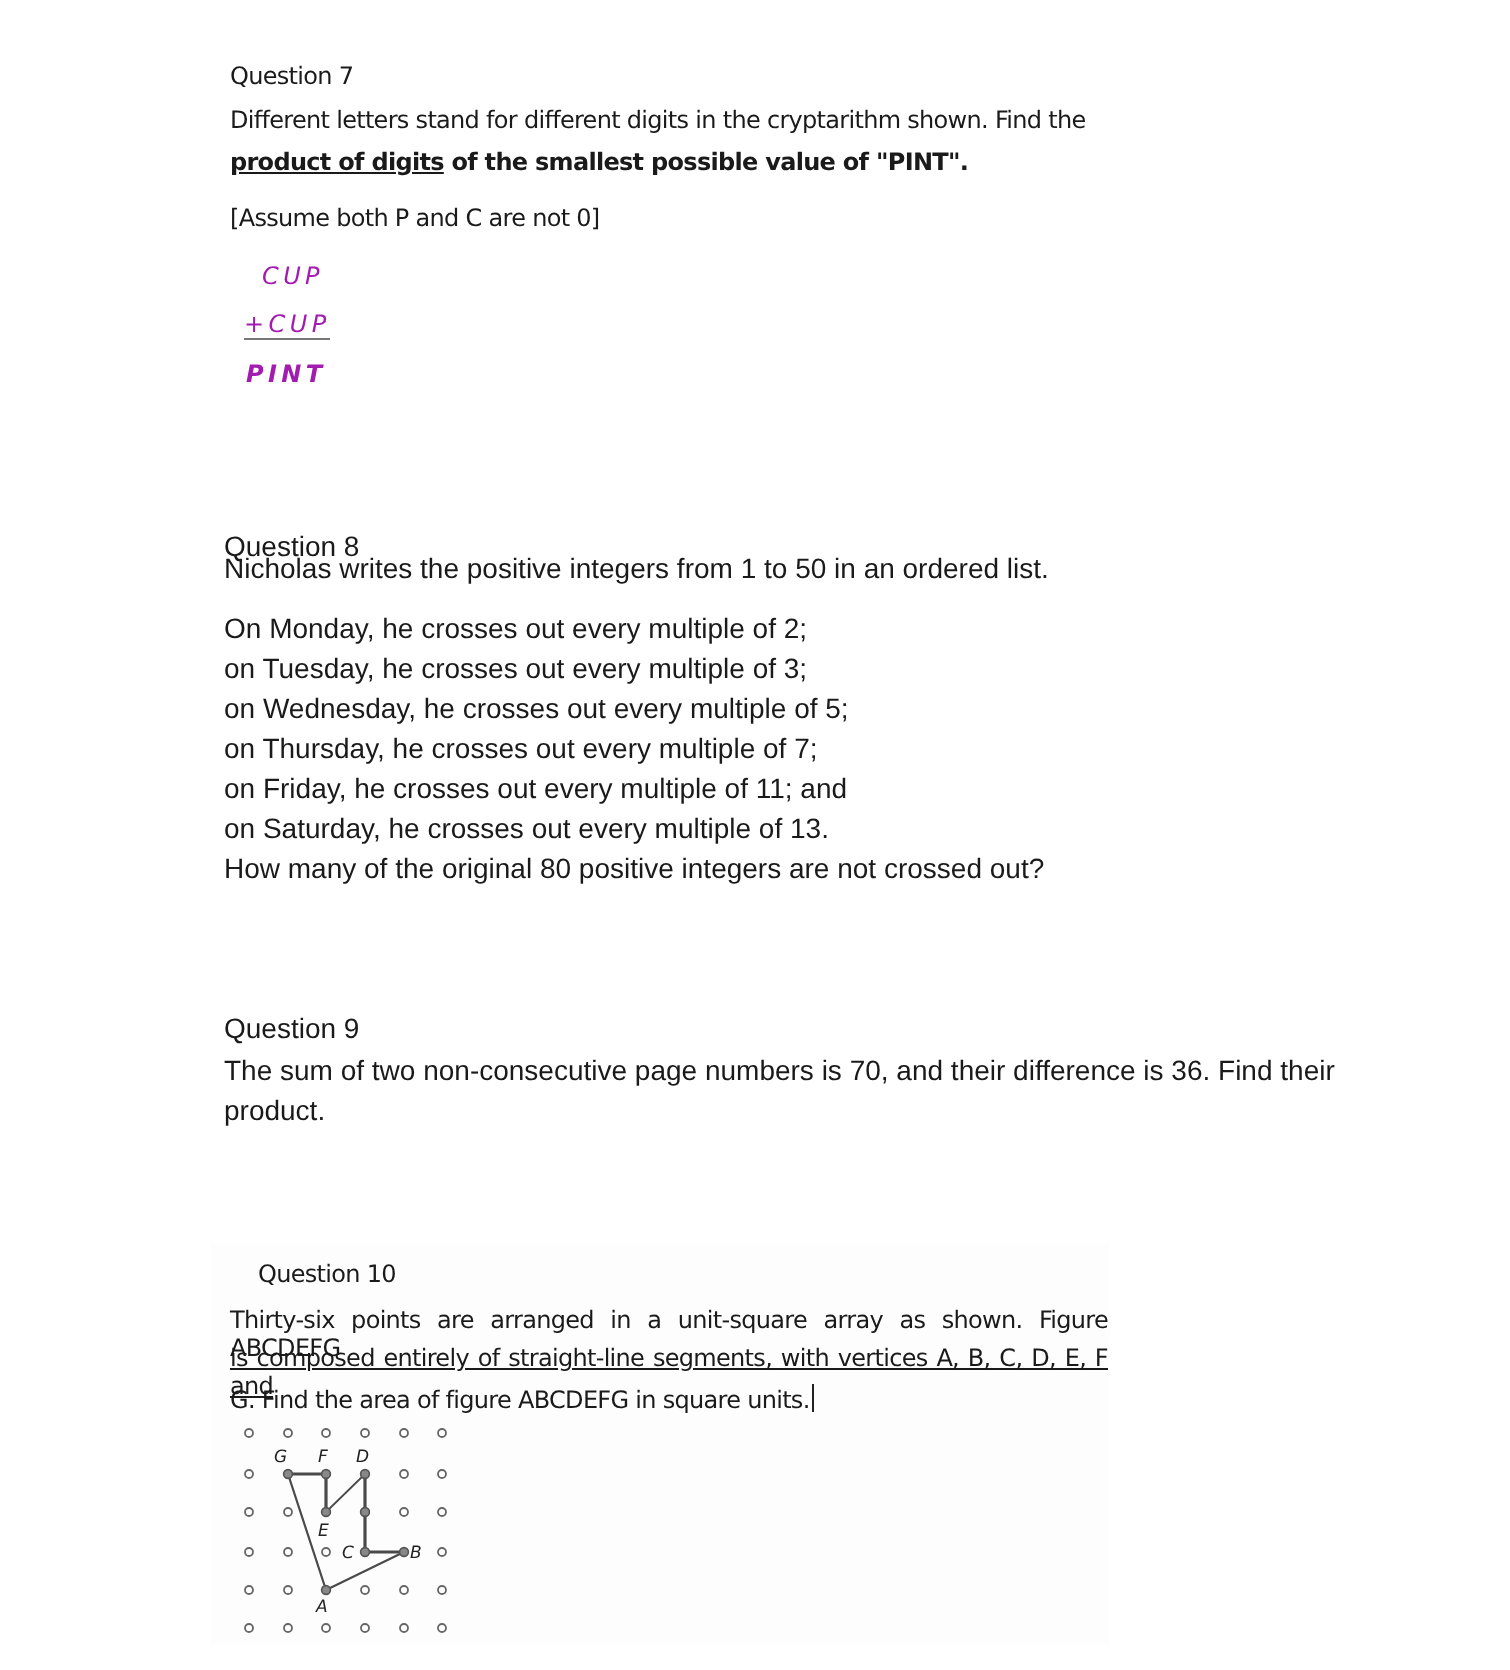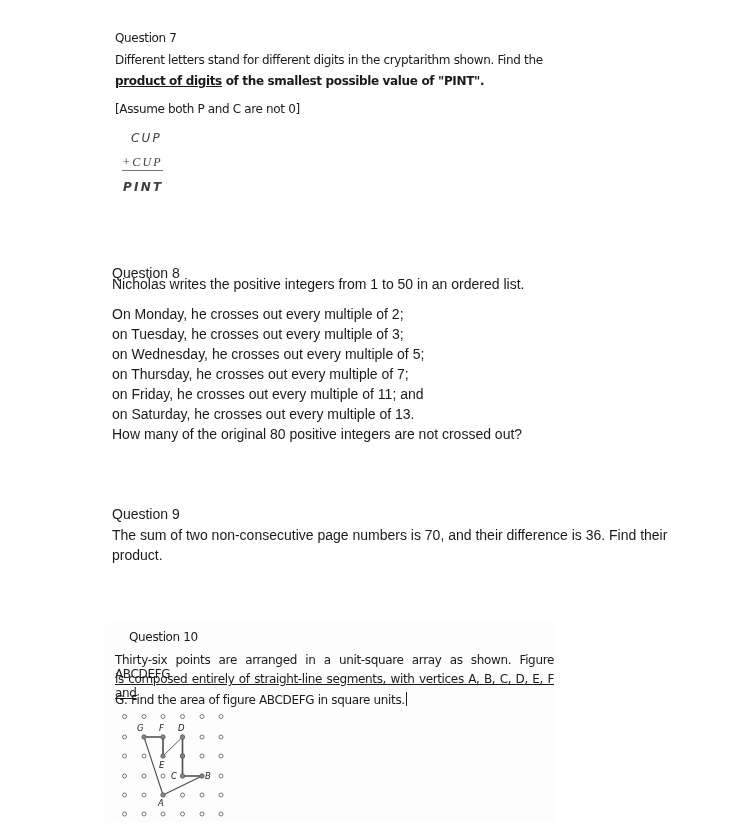--- a/index.html
+++ b/index.html
@@ -2,22 +2,22 @@
 <html><head>
   <meta charset="utf-8">
   <style>
     html, body { margin: 0; padding: 0; background: #ffffff; }
     body { width: 755px; height: 835px; position: relative; overflow: hidden; color: #1a1a1a; }
     .abs { position: absolute; white-space: nowrap; }
     .tahoma { font-family: "DejaVu Sans", sans-serif; font-size: 12px; letter-spacing: -0.35px; }
     .arial { font-family: "Liberation Sans", sans-serif; font-size: 14px; }
     .justify { white-space: normal; text-align: justify; text-align-last: left; }
     .ul { text-decoration: underline; }
-    .crypt { font-family: "DejaVu Sans", sans-serif; font-style: italic; font-size: 12px; letter-spacing: 2.2px; color: #404040; }
-    .crypt-ul { border-bottom: 1.5px solid #777; padding-bottom: 0px; font-family: Liberation Serif, serif; }
+    .crypt { font-family: "DejaVu Sans", sans-serif; font-style: italic; font-size: 12px; letter-spacing: 2.2px; color: #a21caf; }
+    .crypt-ul { border-bottom: 1.5px solid #777; padding-bottom: 0px; }
     .caret { display: inline-block; width: 1px; height: 14px; background: #222; vertical-align: -2px; margin-left: 1px; }
     .fig-bg { position: absolute; left: 105px; top: 622px; width: 450px; height: 200px; background: #fdfdfd; }
     svg text { font-family: "DejaVu Sans", sans-serif; font-style: italic; font-size: 8.5px; fill: #222; }
   </style>
 </head>
 <body>
 
 <div class="abs tahoma" style="left:115px; top:31px;">Question 7</div>
 <div class="abs tahoma justify" style="left:115px; top:53px; width:441px;">Different letters stand for different digits in the cryptarithm shown. Find the</div>
 <div class="abs tahoma" style="left:115px; top:74px;font-weight:bold;"><span class="ul">product of digits</span><span> of the smallest possible value of "PINT".</span></div>

